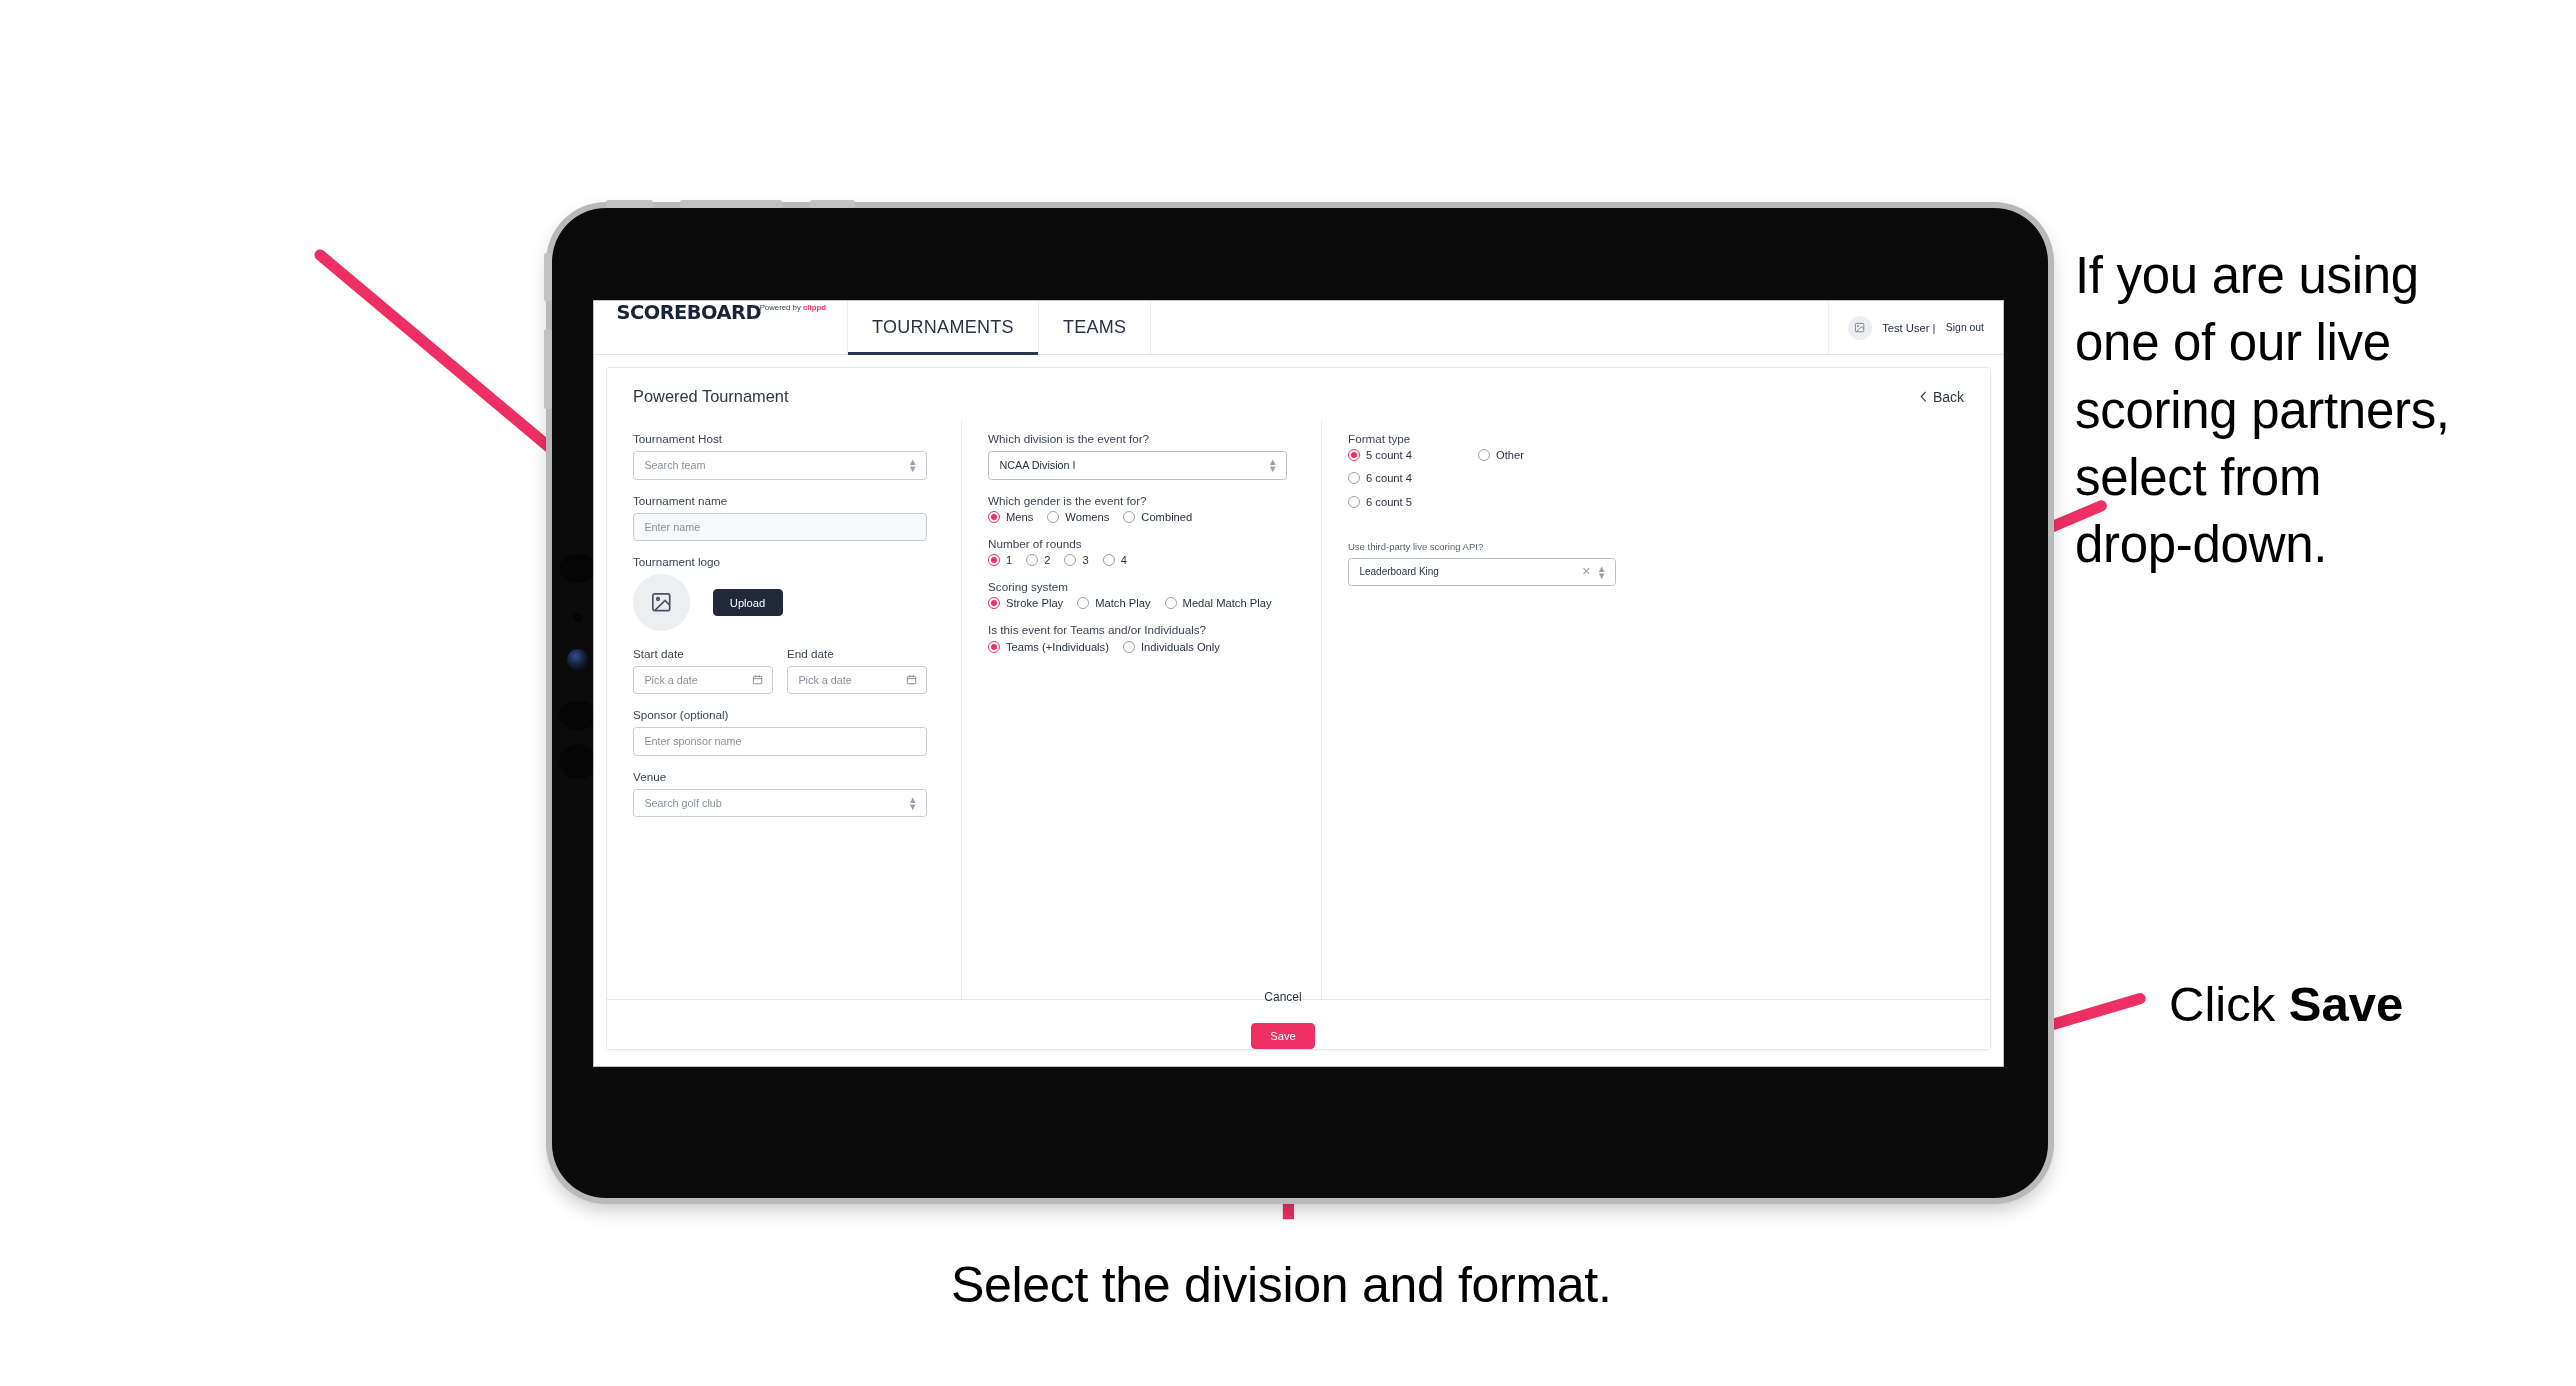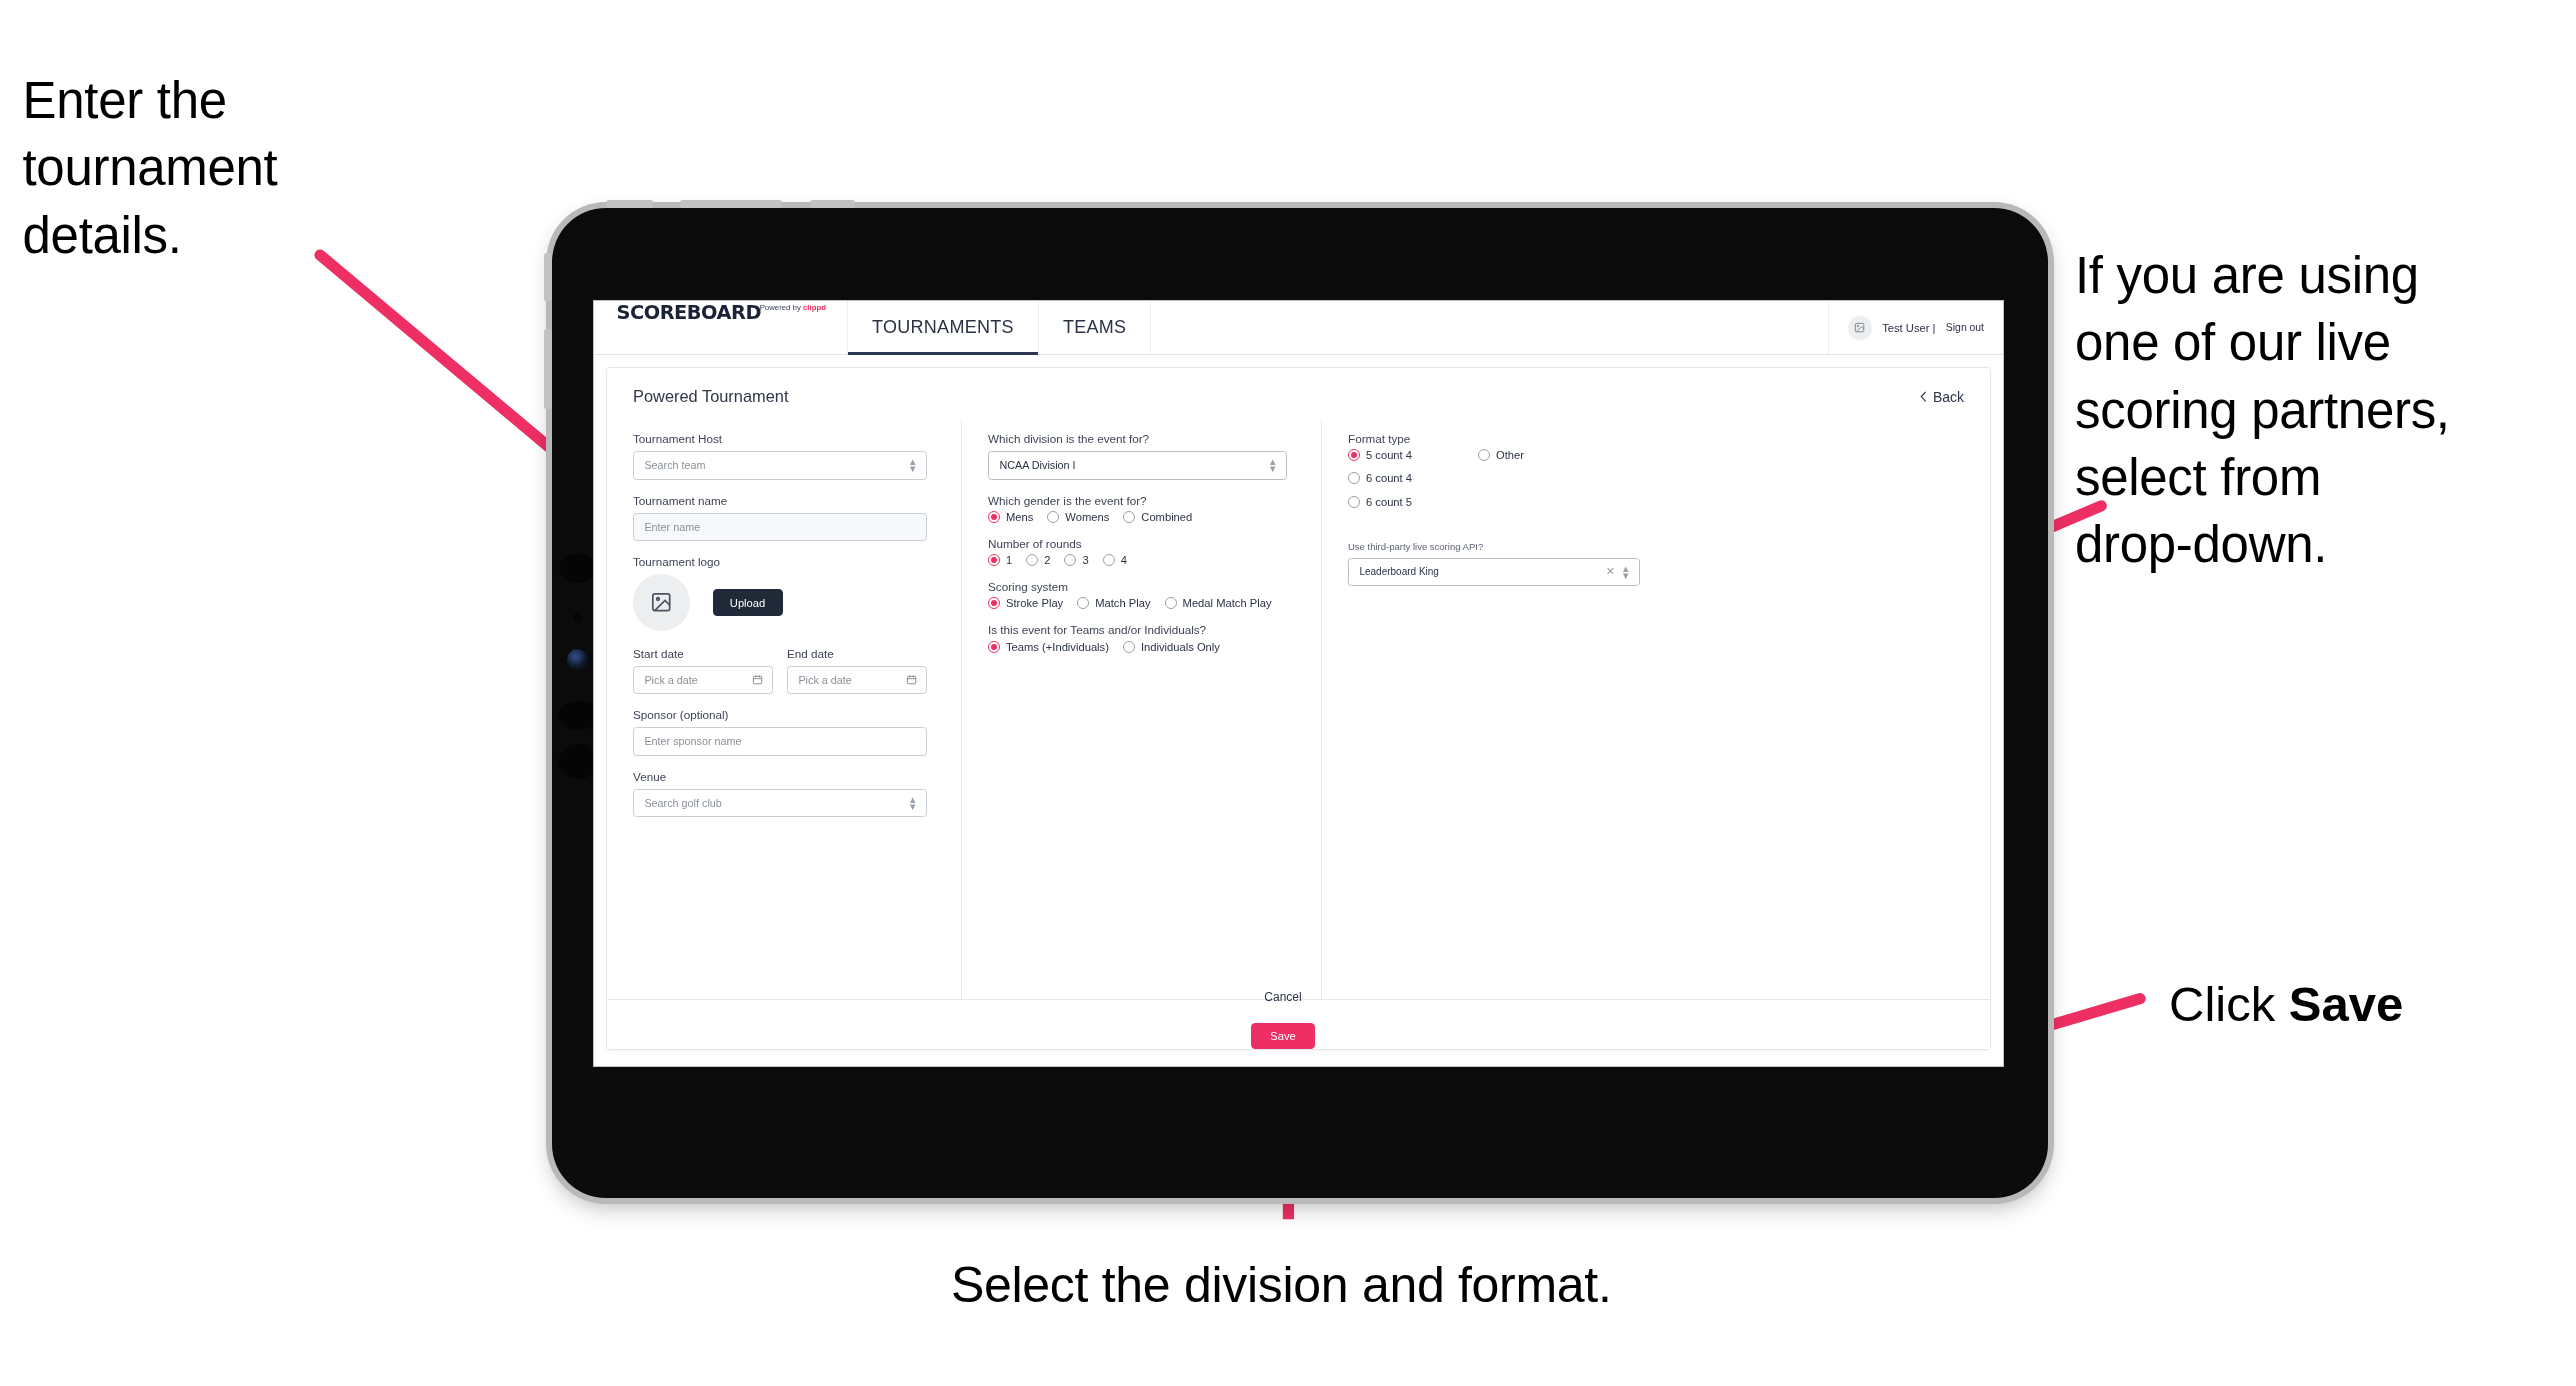--- a/index.html
+++ b/index.html
@@ -197,23 +197,20 @@
   #save-btn {
     background: #ee2f63; color: #fff; font-size: 11.2px;
     padding: 7px 19px; border-radius: 4.3px; cursor: pointer;
   }
 </style>
 </head>
 <body>
 
 <div id="root">
 
-  <div class="annot" id="annot-left">Enter the
-tournament
-details.</div>
   <div class="annot" id="annot-right">If you are using
 one of our live
 scoring partners,
 select from
 drop-down.</div>
   <div class="annot" id="annot-save"><span>Click </span><b>Save</b></div>
   <div class="annot" id="annot-bottom">Select the division and format.</div>
 
   <svg class="arrow-svg" style="left:0;top:0;width:2576px;height:1386px" viewBox="0 0 2979 1603" width="2576" height="1386">
     <g fill="#ee2f63" stroke="#ee2f63">
@@ -449,21 +446,21 @@
               </div>
               <div id="format-col-b" class="vstack">
                 <div class="radio-opt">
                     <span class="rd"></span>
                     <span class="rd-label">Other</span>
                   </div>
               </div>
             </div>
 
             <div class="api-label">Use third-party live scoring API?</div>
-            <div class="inp filled" style="width:292px">
+            <div class="inp filled" style="width:268px">
               <span class="val" style="font-size:10px">Leaderboard King</span>
               <span class="ic" style="margin-right:6px;font-size:11.2px">✕</span>
               <span class="ic stepper">▲<br>▼</span>
             </div>
           </div>
 
         </div>
 
         <div id="footer">
           <div id="cancel-btn">Cancel</div>

